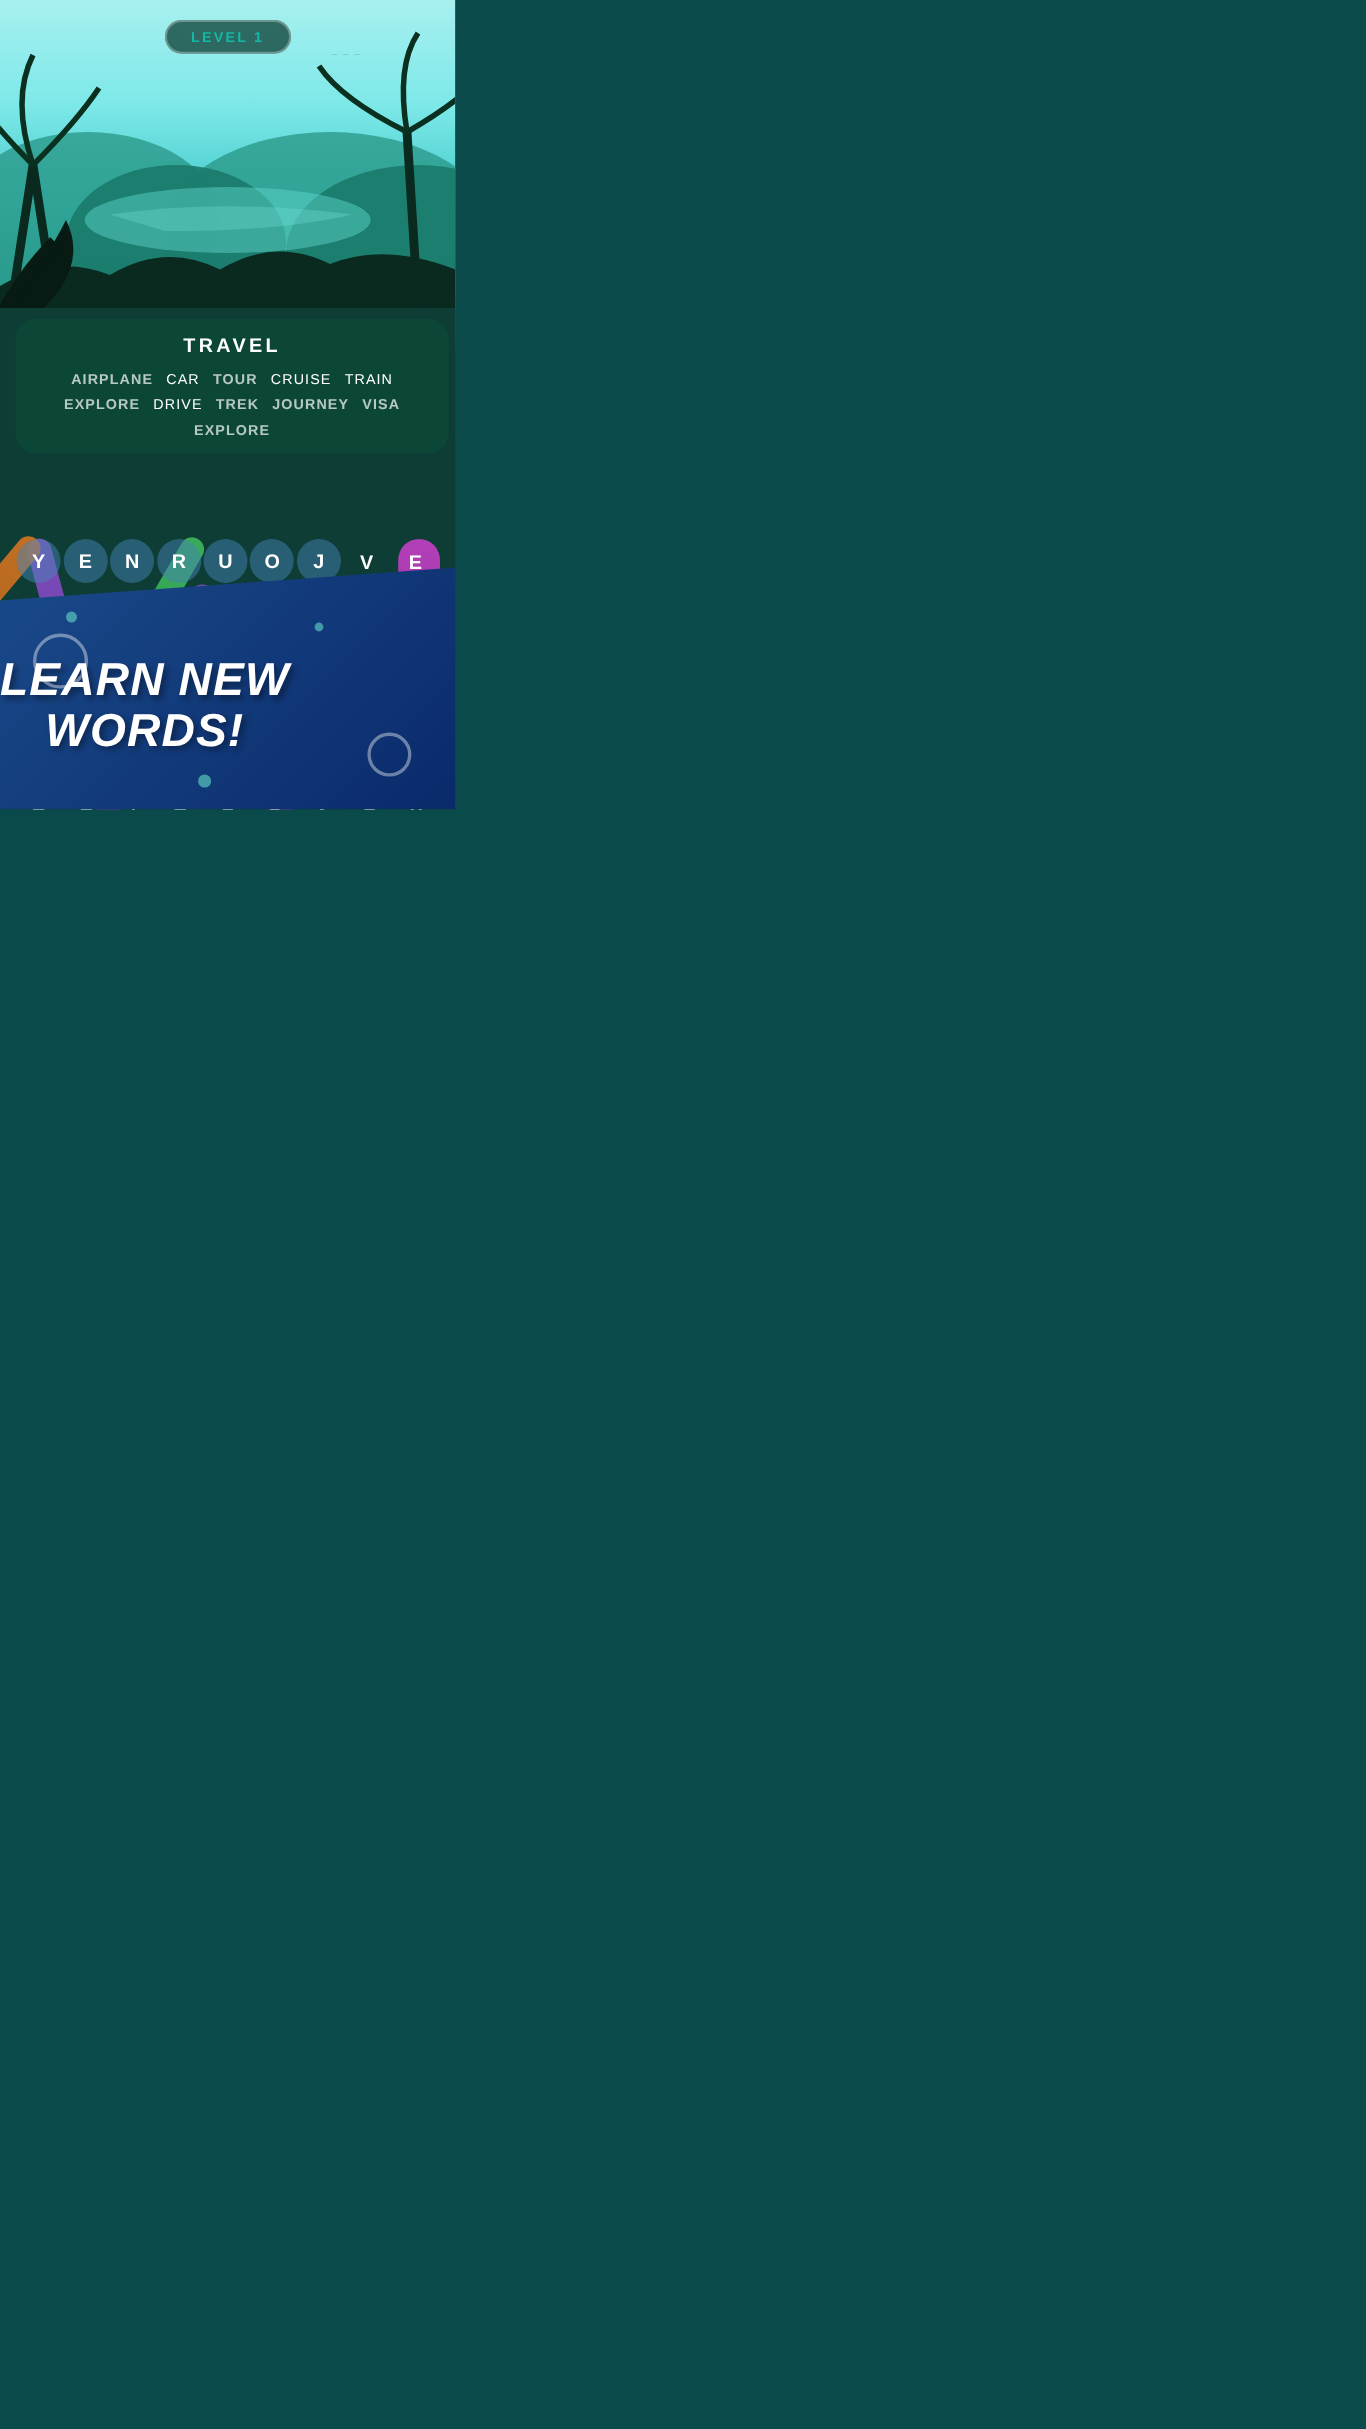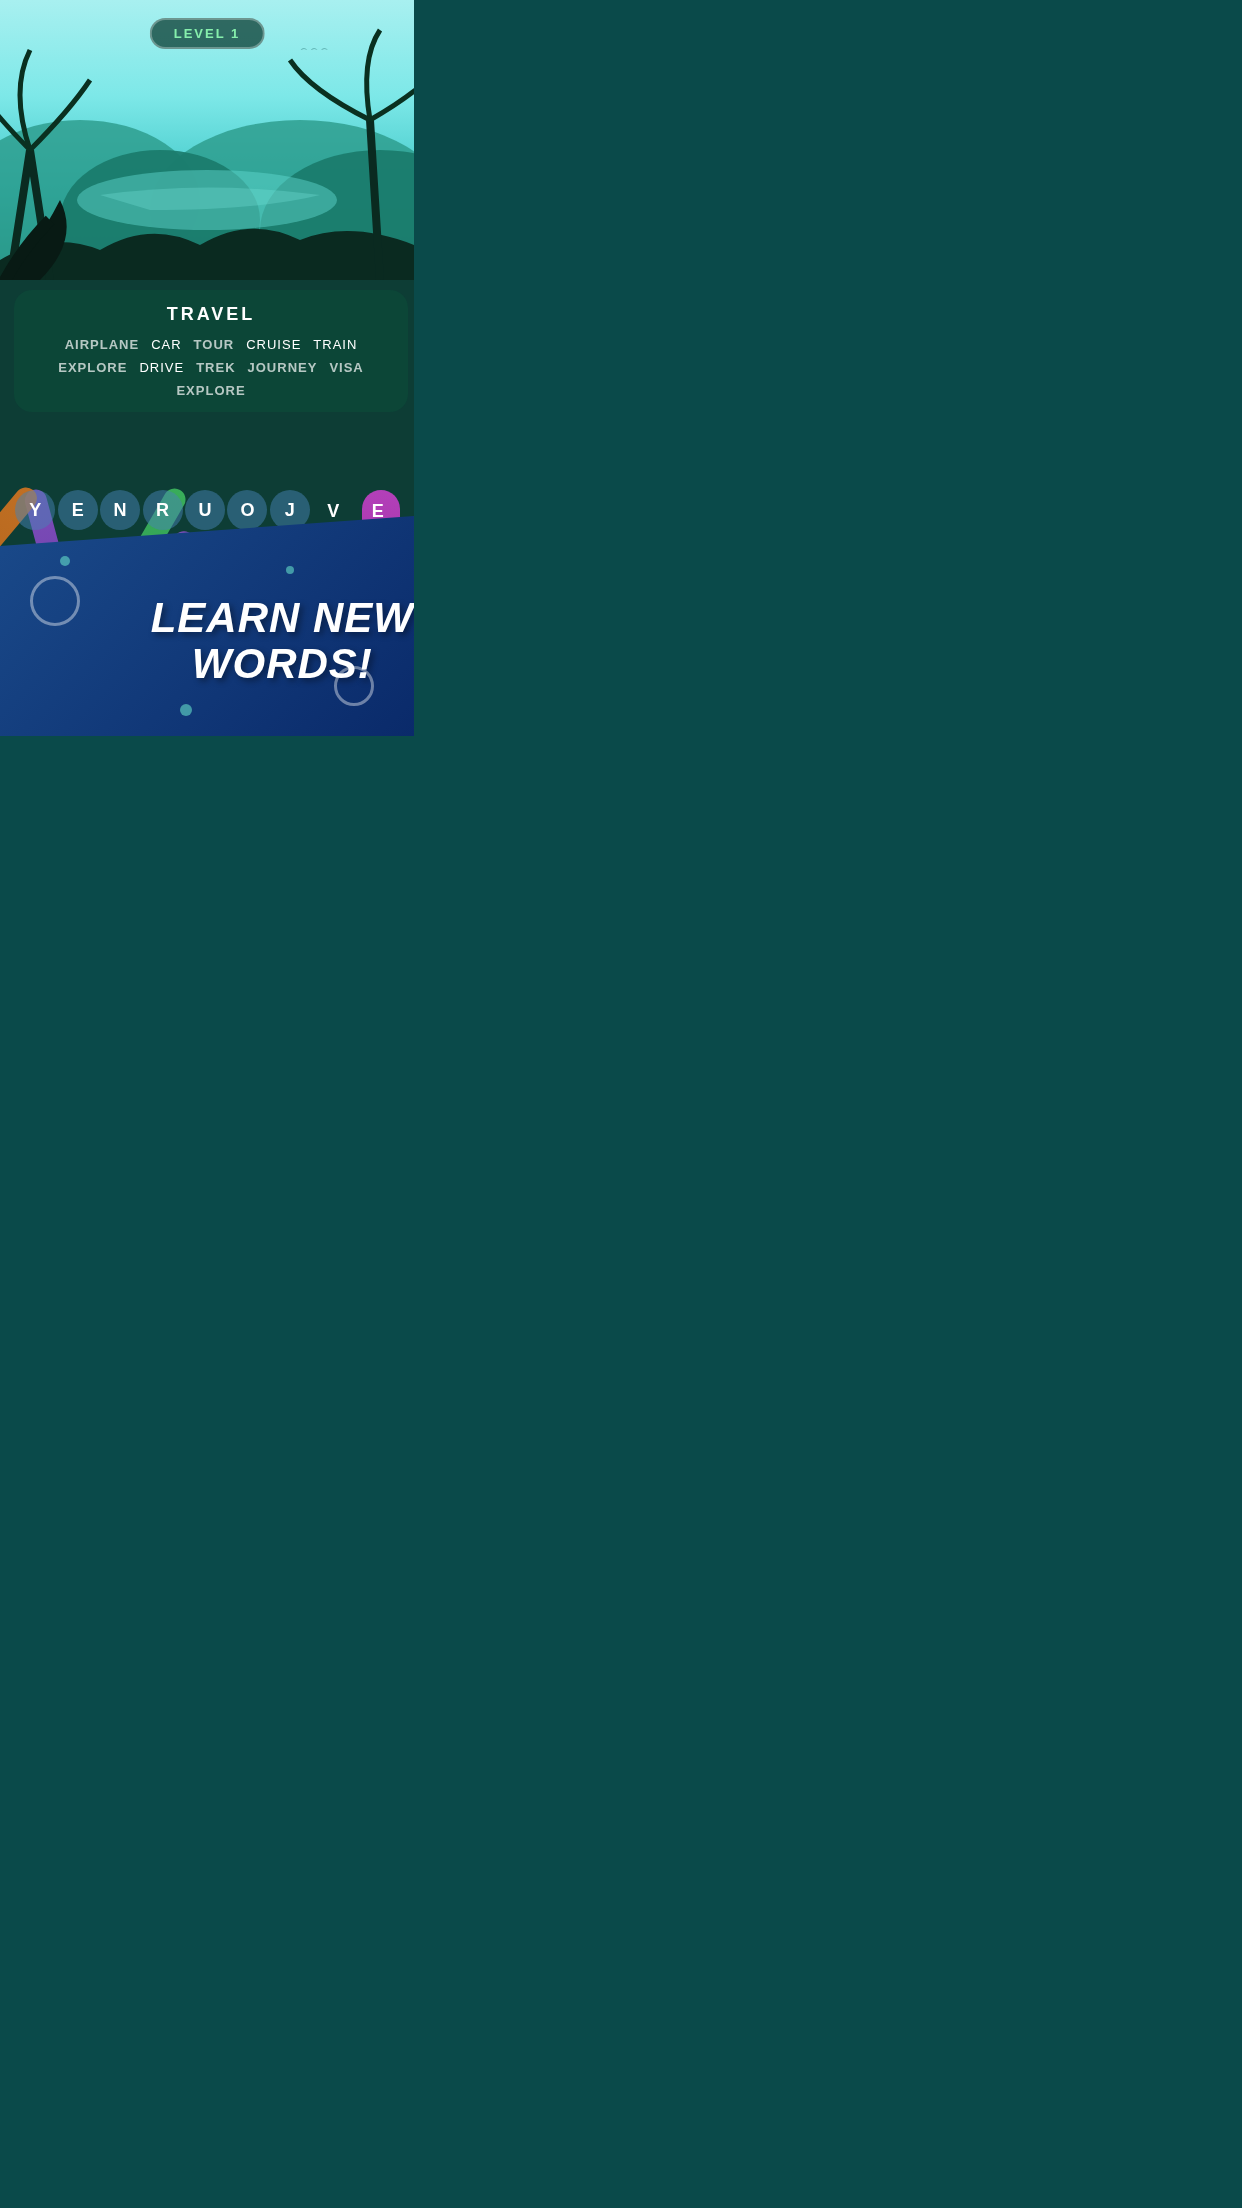--- a/index.html
+++ b/index.html
@@ -40,21 +40,21 @@
     
     .level-badge {
       position: absolute;
       top: 18px;
       left: 50%;
       transform: translateX(-50%);
       background: rgba(10,60,50,0.75);
       border: 2px solid rgba(255,255,255,0.3);
       border-radius: 20px;
       padding: 6px 22px;
-      color: #86efac;
+      color: #14b8a6;
       font-size: 13px;
       font-weight: bold;
       letter-spacing: 2px;
       z-index: 10;
     }
 
     
     .category-box {
       position: absolute;
       top: 290px;
@@ -155,21 +155,21 @@
     
     .bottom-banner {
       position: absolute;
       bottom: 0;
       left: 0; right: 0;
       height: 220px;
       background: linear-gradient(135deg, #1a4a8a 0%, #0a2a6a 100%);
       z-index: 20;
       display: flex;
       align-items: center;
-      justify-content: flex-end;
+      justify-content: flex-start;
       clip-path: polygon(0 30px, 414px 0, 414px 220px, 0 220px);
     }
 
     .learn-text {
       color: white;
       font-size: 42px;
       font-weight: 900;
       font-style: italic;
       text-align: center;
       line-height: 1.1;

